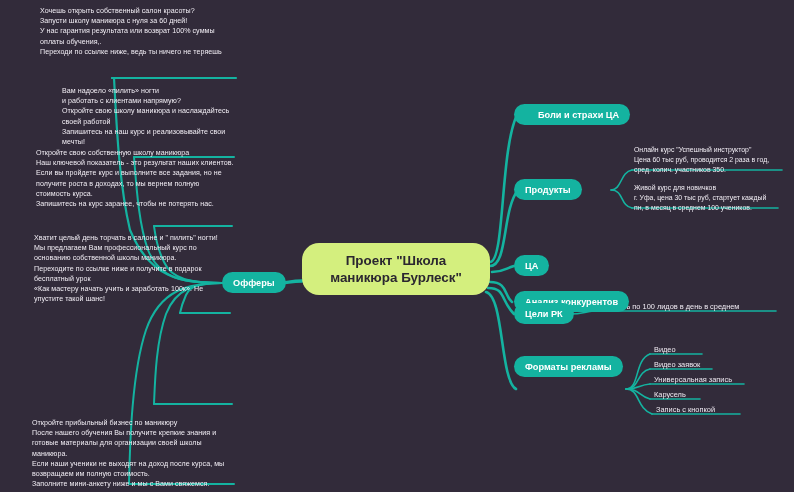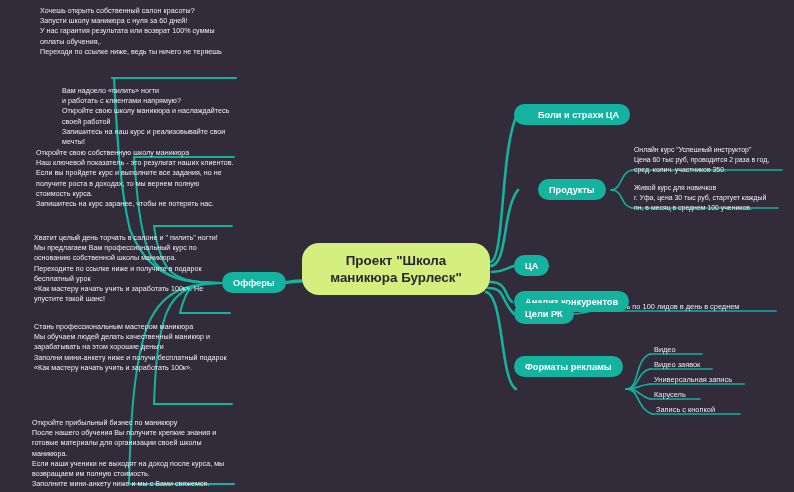--- a/index.html
+++ b/index.html
@@ -146,36 +146,33 @@
   <div class="leaf" style="left:62px; top:86px; width:174px;">Вам надоело «пилить» ногти
 и работать с клиентами напрямую?
 Откройте свою школу маникюра и наслаждайтесь своей работой
 Запишитесь на наш курс и реализовывайте свои мечты!</div>
 
   <div class="leaf" style="left:34px; top:233px; width:198px;">Хватит целый день торчать в салоне и " пилить" ногти!
 Мы предлагаем Вам профессиональный курс по основанию собственной школы маникюра.
 Переходите по ссылке ниже и получите в подарок бесплатный урок
 «Как мастеру начать учить и заработать 100к». Не упустите такой шанс!</div>
 
-  <div class="leaf" style="left:34px; top:322px; width:198px;">Стань профессиональным мастером маникюра
-Мы обучаем людей делать качественный маникюр и зарабатывать на этом хорошие деньги
-Заполни мини-анкету ниже и получи бесплатный подарок «Как мастеру начать учить и заработать 100к».</div>
 
   <div class="leaf" style="left:32px; top:418px; width:202px;">Откройте прибыльный бизнес по маникюру
 После нашего обучения Вы получите крепкие знания и готовые материалы для организации своей школы маникюра.
 Если наши ученики не выходят на доход после курса, мы возвращаем им полную стоимость.
 Заполните мини-анкету ниже и мы с Вами свяжемся.</div>
 
   <div class="pill" style="left:222px; top:272px;">Офферы</div>
 
   <div class="pill center" style="left:302px; top:243px; width:188px;">Проект "Школа маникюра Бурлеск"</div>
 
   <div class="pill" style="left:514px; top:104px;padding-left:24px;">Боли и страхи ЦА</div>
 
-  <div class="pill" style="left:514px; top:179px;margin-left:24px;">Продукты</div>
+  <div class="pill" style="left:514px; top:179px;">Продукты</div>
 
   <div class="pill" style="left:514px; top:255px;text-align:center;">ЦА</div>
 
   <div class="pill" style="left:514px; top:291px;">Анализ конкурентов</div>
 
   <div class="pill" style="left:514px; top:303px;">Цели РК</div>
 
   <div class="pill" style="left:514px; top:356px;">Форматы рекламы</div>
 
   <div class="note" style="left:634px; top:145px; width:158px;">Онлайн курс "Успешный инструктор"

